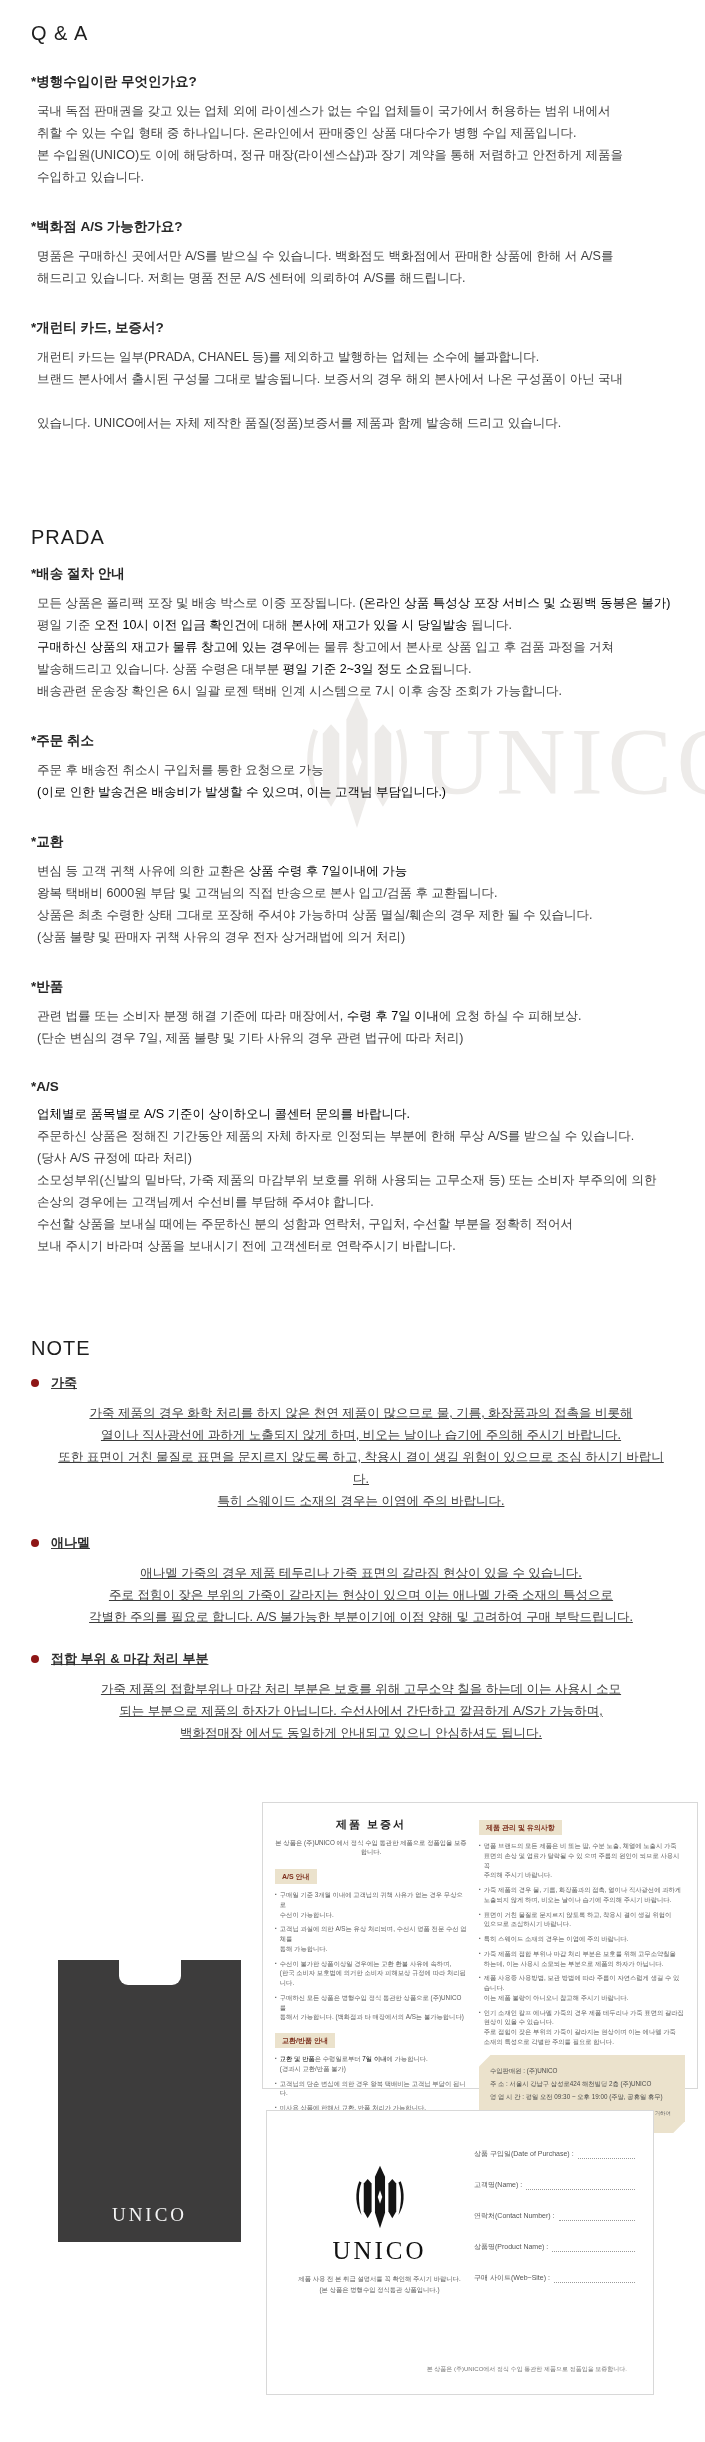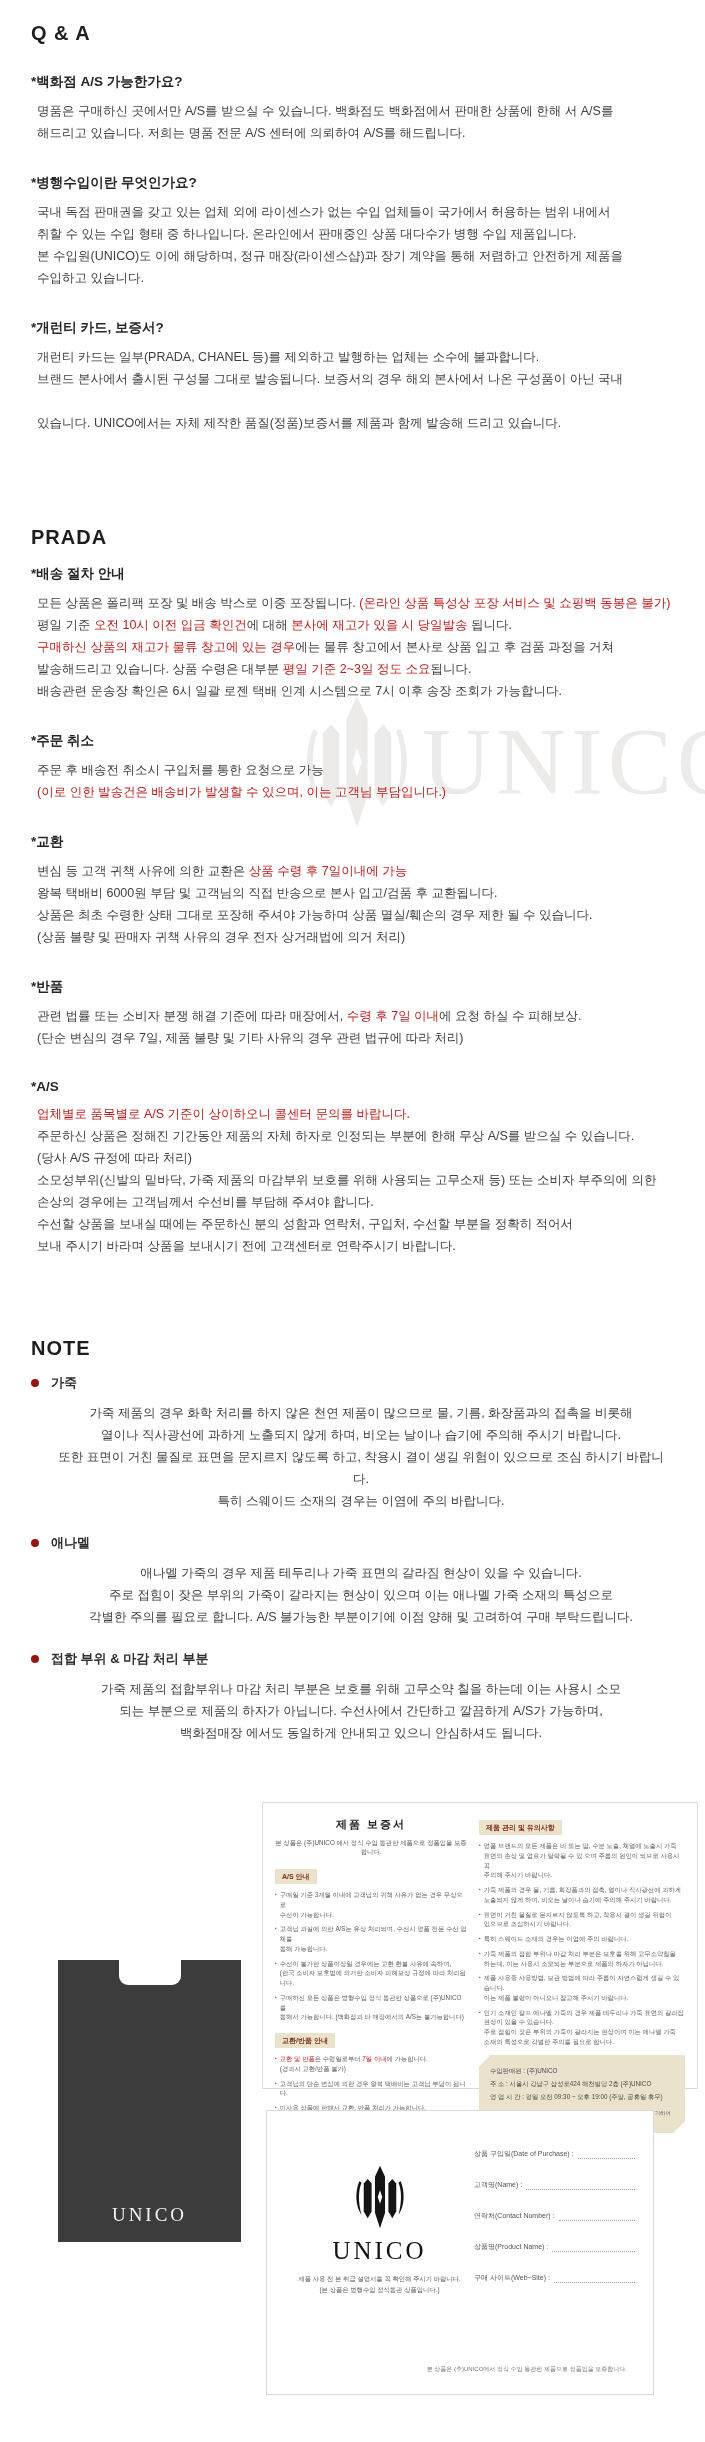--- a/index.html
+++ b/index.html
@@ -1,30 +1,30 @@
 <!DOCTYPE html>
 <html><head>
 <meta charset="utf-8">
 <style>
   html,body{margin:0;padding:0;background:#fff;}
   .page{position:relative;width:705px;height:2442px;background:#fff;overflow:hidden;
         font-family:"Liberation Sans","DejaVu Sans",sans-serif;color:#3b3b3b;}
   .txt-section{position:relative;z-index:1;padding:0 34px 0 31px;}
-  .sec-title{font-size:20px;font-weight:700;letter-spacing:1px;color:#1e1e1e;margin:0;}
+  .sec-title{font-size:20px;font-weight:400;letter-spacing:1px;color:#1e1e1e;margin:0;}
   #qa-title{padding-top:22px;margin-bottom:28px;}
   #notice-title{margin-top:92px;margin-bottom:16px;}
   #note-title{margin-top:80px;margin-bottom:14px;}
   .q-head{font-size:13.5px;font-weight:bold;color:#262626;margin:0 0 9px 0;}
   .body-text{font-size:12.5px;line-height:22px;margin:0 0 0 6px;color:#404040;}
   .qa-item,.notice-item{margin-bottom:30px;}
-  .red{color:#b91c1c;}
+  .red{color:#000000;}
   
   .note-list{position:relative;}
   .note-rail{position:absolute;left:3px;width:0;border-left:1px dashed #a04848;z-index:0;}
-  .note-item{position:relative;z-index:1;margin-bottom:22px;}
+  .note-item{position:relative;z-index:1;margin-bottom:22px;text-decoration:underline;}
   .note-item-head{display:flex;align-items:center;margin-bottom:10px;}
   .note-bullet{width:8px;height:8px;border-radius:50%;background:#8e1616;margin-right:12px;flex:0 0 auto;}
   .note-label{font-size:13px;font-weight:bold;color:#2e2e2e;}
   .note-item .body-text{margin-left:20px;text-align:center;}
   
   .watermark{position:absolute;top:695px;left:298px;display:flex;align-items:center;z-index:0;}
   .wm-emblem{width:118px;height:134px;fill:#edebe9;flex:0 0 auto;}
   .wm-text{font-family:"Liberation Serif","DejaVu Serif",serif;font-size:96px;color:#edebe9;
            letter-spacing:5px;line-height:1;margin-left:6px;white-space:nowrap;}
   
@@ -82,26 +82,26 @@
     <svg class="wm-emblem">
         <use href="#unico-mark"></use>
       </svg>
     <span class="wm-text">UNICO</span>
   </div>
 
   <section class="txt-section">
     <h1 class="sec-title" id="qa-title">Q &amp; A</h1>
     <div id="qa-items">
         <div class="qa-item">
+          <h2 class="q-head">*병행수입이란 무엇인가요?</h2>
+          <p class="body-text"><span>국내 독점 판매권을 갖고 있는 업체 외에 라이센스가 없는 수입 업체들이 국가에서 허용하는 범위 내에서</span><br><span>취할 수 있는 수입 형태 중 하나입니다. 온라인에서 판매중인 상품 대다수가 병행 수입 제품입니다.</span><br><span>본 수입원(UNICO)도 이에 해당하며, 정규 매장(라이센스샵)과 장기 계약을 통해 저렴하고 안전하게 제품을</span><br><span>수입하고 있습니다.</span></p>
+        </div>
+        <div class="qa-item">
           <h2 class="q-head">*백화점 A/S 가능한가요?</h2>
           <p class="body-text"><span>명품은 구매하신 곳에서만 A/S를 받으실 수 있습니다. 백화점도 백화점에서 판매한 상품에 한해 서 A/S를</span><br><span>해드리고 있습니다. 저희는 명품 전문 A/S 센터에 의뢰하여 A/S를 해드립니다.</span></p>
-        </div>
-        <div class="qa-item">
-          <h2 class="q-head">*병행수입이란 무엇인가요?</h2>
-          <p class="body-text"><span>국내 독점 판매권을 갖고 있는 업체 외에 라이센스가 없는 수입 업체들이 국가에서 허용하는 범위 내에서</span><br><span>취할 수 있는 수입 형태 중 하나입니다. 온라인에서 판매중인 상품 대다수가 병행 수입 제품입니다.</span><br><span>본 수입원(UNICO)도 이에 해당하며, 정규 매장(라이센스샵)과 장기 계약을 통해 저렴하고 안전하게 제품을</span><br><span>수입하고 있습니다.</span></p>
         </div>
         <div class="qa-item">
           <h2 class="q-head">*개런티 카드, 보증서?</h2>
           <p class="body-text"><span>개런티 카드는 일부(PRADA, CHANEL 등)를 제외하고 발행하는 업체는 소수에 불과합니다.</span><br><span>브랜드 본사에서 출시된 구성물 그대로 발송됩니다. 보증서의 경우 해외 본사에서 나온 구성품이 아닌 국내</span><br><br><span>있습니다. UNICO에서는 자체 제작한 품질(정품)보증서를 제품과 함께 발송해 드리고 있습니다.</span></p>
         </div>
       </div>
   </section>
 
   <section class="txt-section">
     <h1 class="sec-title" id="notice-title">PRADA</h1>

